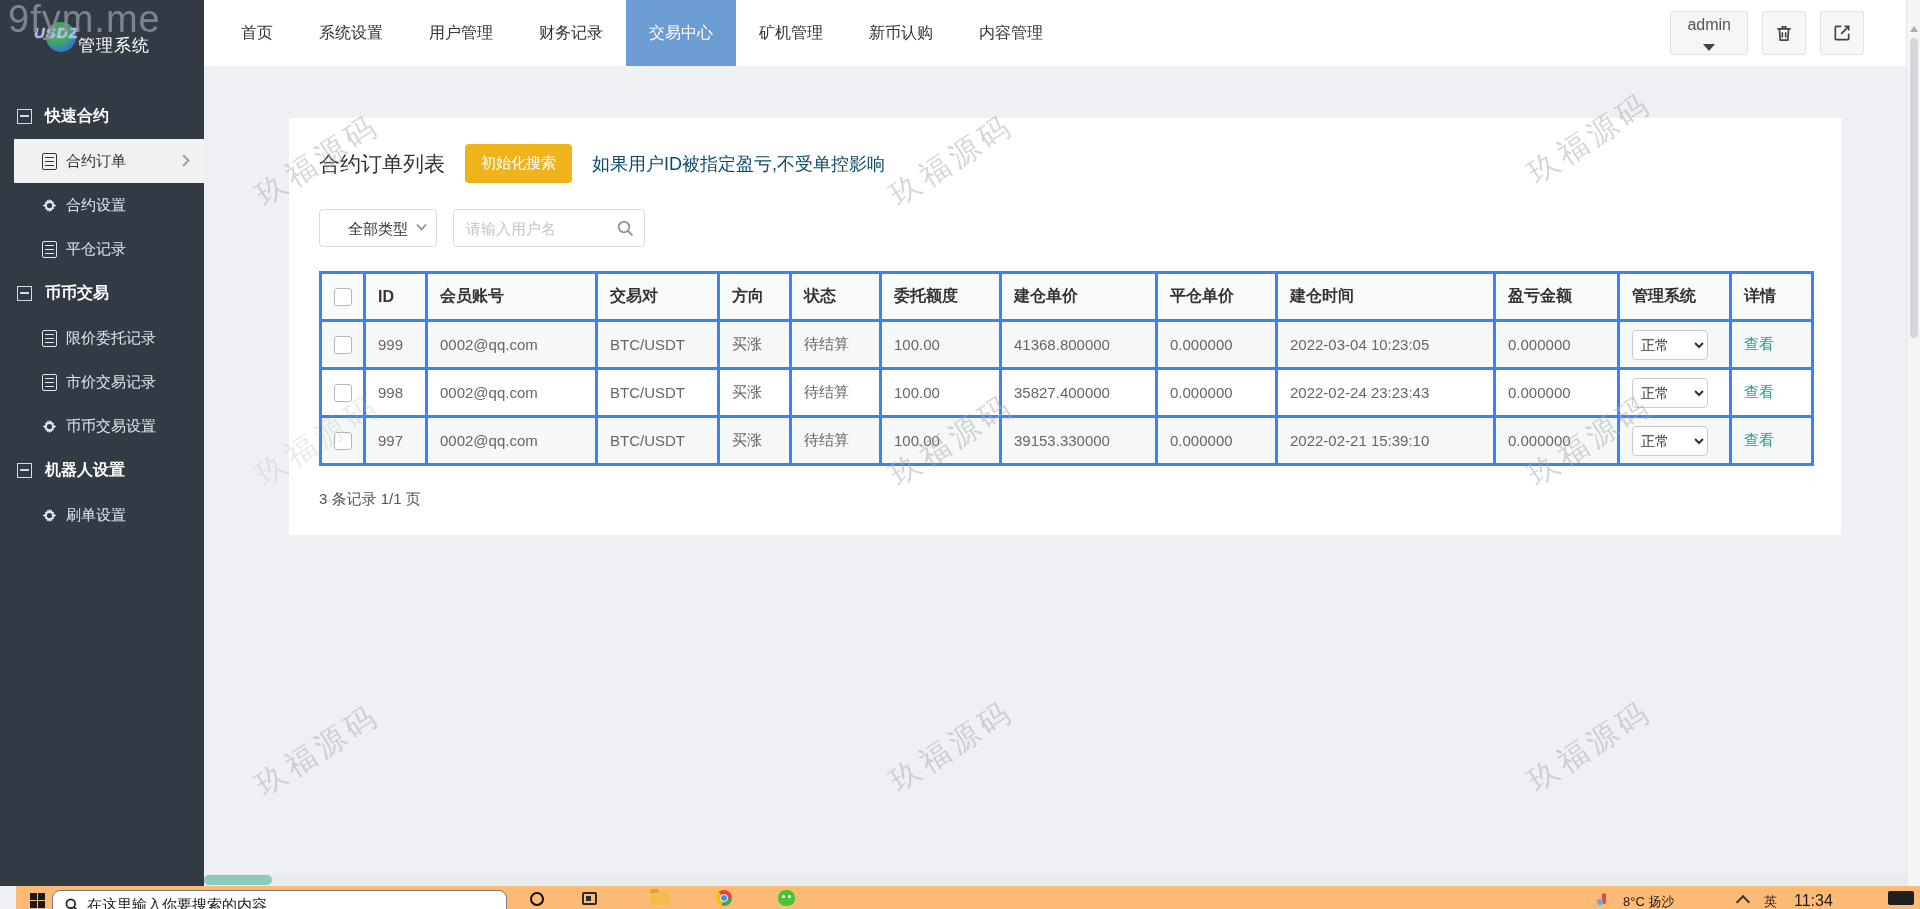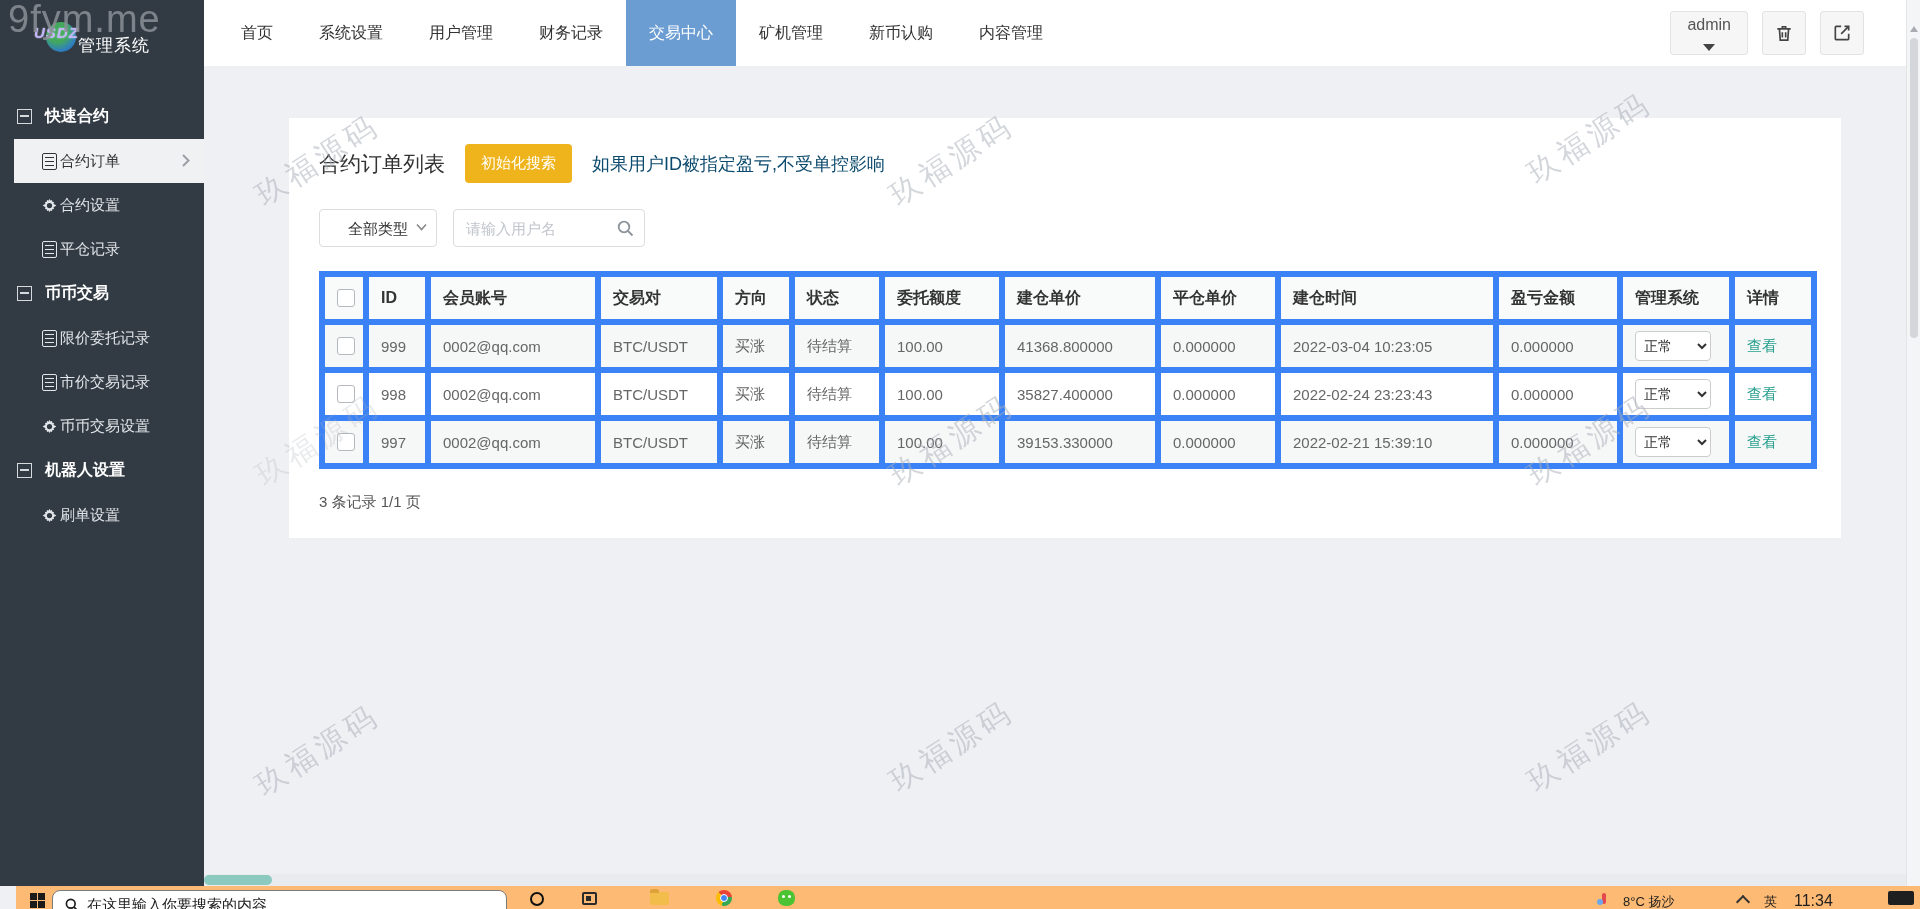--- a/index.html
+++ b/index.html
@@ -24,21 +24,21 @@
   .hbtn{height:44px;background:#f6f6f6;border:1px solid #e3e3e3;border-radius:3px;display:flex;
     align-items:center;justify-content:center;cursor:pointer;box-sizing:border-box;flex-direction:column;}
   .admin-btn{padding:0 16px;gap:10px;font-size:16px;color:#555;}
   .admin-caret{width:0;height:0;border-left:6px solid transparent;border-right:6px solid transparent;border-top:7px solid #444;}
   .icon-btn{width:44px;}
   
   .sidebar{position:absolute;left:0;top:66px;width:204px;height:820px;background:#323b44;z-index:15;padding-top:28px;box-sizing:border-box;}
   .sb-title{display:flex;align-items:center;gap:13px;padding:12px 0 12px 17px;color:#fff;font-weight:bold;font-size:16px;cursor:pointer;}
   .ic-collapse{width:13px;height:13px;border:1.5px solid #d7dadd;position:relative;flex:0 0 auto;}
   .ic-collapse::after{content:"";position:absolute;left:2px;right:2px;top:5px;height:1.5px;background:#d7dadd;}
-  .sb-item{display:flex;align-items:center;gap:3px;height:44px;padding-left:42px;color:#e2e5e9;font-size:15px;cursor:pointer;position:relative;}
+  .sb-item{display:flex;align-items:center;gap:9px;height:44px;padding-left:42px;color:#e2e5e9;font-size:15px;cursor:pointer;position:relative;}
   .sb-item.active{background:#f0f1f2;color:#333;margin-left:14px;padding-left:28px;}
   .ic-list{width:13px;height:15px;border:1.5px solid currentColor;border-radius:2px;position:relative;flex:0 0 auto;}
   .ic-list::after{content:"";position:absolute;left:2px;right:2px;top:3px;height:1.5px;background:currentColor;
     box-shadow:0 4px 0 currentColor,0 8px 0 currentColor;}
   .ic-gear{flex:0 0 auto;display:block;}
   .sb-arrow{position:absolute;right:14px;top:15px;}
   
   .main{position:absolute;left:204px;top:66px;width:1702px;height:808px;overflow:hidden;z-index:10;}
   .card{margin:52px 0 0 85px;width:1552px;background:#fff;box-sizing:border-box;padding:26px 30px 26px;}
   .card-head{display:flex;align-items:center;gap:20px;}
@@ -49,21 +49,21 @@
   .select-wrap{position:relative;width:118px;height:38px;}
   .select-wrap select{width:100%;height:100%;appearance:none;-webkit-appearance:none;border:1px solid #dcdcdc;
     border-radius:4px;background:#fff;padding:0 26px 0 28px;font-size:15px;color:#333;font-family:inherit;}
   .select-caret{position:absolute;right:10px;top:14px;pointer-events:none;}
   .search-wrap{width:192px;height:38px;border:1px solid #dcdcdc;border-radius:4px;background:#fff;
     display:flex;align-items:center;box-sizing:border-box;padding-right:10px;}
   .search-wrap input{flex:1;border:none;outline:none;padding:0 12px;font-size:15px;color:#333;background:transparent;font-family:inherit;min-width:0;}
   .search-wrap input::placeholder{color:#c0c4cc;}
   
   table.orders{margin-top:24px;width:1492px;table-layout:fixed;border-collapse:collapse;}
-  .orders th,.orders td{border:6px solid #3b82f6;height:48px;padding:0 12px;font-size:15px;text-align:left;box-sizing:border-box;white-space:nowrap;overflow:hidden;}
+  .orders th,.orders td{border:3px solid #3b82f6;height:48px;padding:0 12px;font-size:15px;text-align:left;box-sizing:border-box;white-space:nowrap;overflow:hidden;}
   .orders th{font-weight:bold;color:#333;background:#f9fafa;font-size:16px;}
   .orders td{color:#666;}
   .orders tr.striped td{background:#f6f7f7;}
   .cb{width:16px;height:16px;border:1px solid #b5b8bd;border-radius:3px;background:#fff;display:block;cursor:pointer;}
   .dir-up{color:#3cb487;}
   .view-link{color:#27a08d;cursor:pointer;text-decoration:none;}
   select.row-select{width:76px;height:30px;border:1px solid #ccc;border-radius:4px;background:#fff;
     font-size:14px;color:#333;padding:0 4px;font-family:inherit;}
   .records{margin-top:24px;font-size:15px;color:#555;}
   

